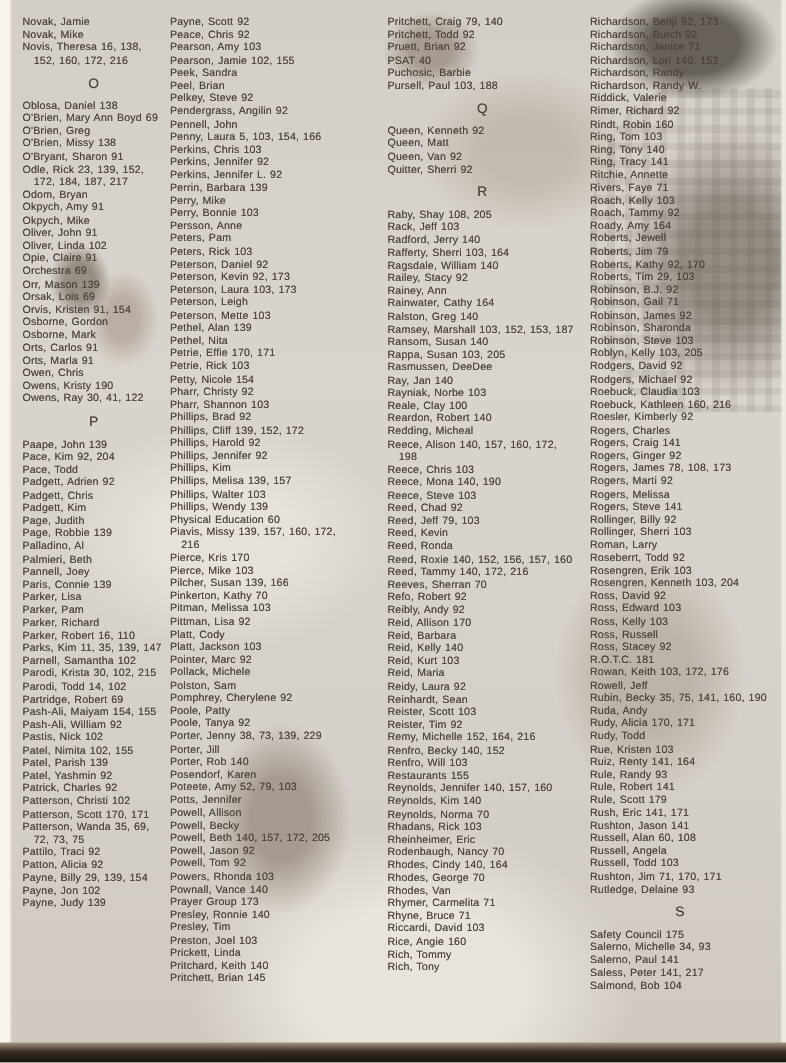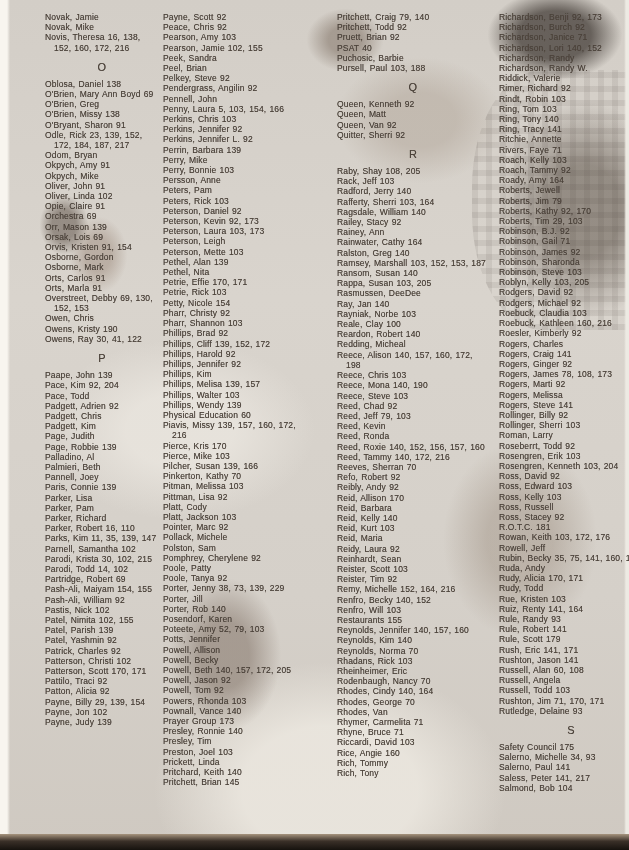--- a/index.html
+++ b/index.html
@@ -35,21 +35,21 @@
     background:linear-gradient(90deg, #f8f5ef 0 70%, rgba(248,245,239,0) 100%);
   }
   .right-edge {
     position:absolute; right:0; top:0; width:5px; height:836px;
     background:linear-gradient(270deg, #edeae3 0 60%, rgba(237,234,227,0) 100%);
   }
   .bottom-strip {
     position:absolute; left:0; bottom:0; width:629px; height:16px;
     background:linear-gradient(180deg, #a6947e 0%, #3a3028 45%, #16120e 100%);
   }
-  .col { position:absolute; top:12px;margin-left:27px; }
+  .col { position:absolute; top:12px; }
   .col-1 { left:18px;  width:114px; }
   .col-2 { left:136px; width:141px; }
   .col-3 { left:310px; width:152px; }
   .col-4 { left:472px; width:144px; }
   .entry {
     font-size:8.5px; line-height:10.2px; color:#4b423a;
     letter-spacing:.15px; word-spacing:.6px;
     padding-left:9px; text-indent:-9px;
     text-shadow:0 0 .5px rgba(75,66,58,.65);
   }
@@ -86,21 +86,20 @@
       <div class="entry">Oliver, Linda 102</div>
       <div class="entry">Opie, Claire 91</div>
       <div class="entry">Orchestra 69</div>
       <div class="entry">Orr, Mason 139</div>
       <div class="entry">Orsak, Lois 69</div>
       <div class="entry">Orvis, Kristen 91, 154</div>
       <div class="entry">Osborne, Gordon</div>
       <div class="entry">Osborne, Mark</div>
       <div class="entry">Orts, Carlos 91</div>
       <div class="entry">Orts, Marla 91</div>
-      <div class="entry">Overstreet, Debby 69, 130, 152, 153</div>
       <div class="entry">Owen, Chris</div>
       <div class="entry">Owens, Kristy 190</div>
       <div class="entry">Owens, Ray 30, 41, 122</div>
       <div class="section-letter">P</div>
       <div class="entry">Paape, John 139</div>
       <div class="entry">Pace, Kim 92, 204</div>
       <div class="entry">Pace, Todd</div>
       <div class="entry">Padgett, Adrien 92</div>
       <div class="entry">Padgett, Chris</div>
       <div class="entry">Padgett, Kim</div>
@@ -121,20 +120,21 @@
       <div class="entry">Partridge, Robert 69</div>
       <div class="entry">Pash-Ali, Maiyam 154, 155</div>
       <div class="entry">Pash-Ali, William 92</div>
       <div class="entry">Pastis, Nick 102</div>
       <div class="entry">Patel, Nimita 102, 155</div>
       <div class="entry">Patel, Parish 139</div>
       <div class="entry">Patel, Yashmin 92</div>
       <div class="entry">Patrick, Charles 92</div>
       <div class="entry">Patterson, Christi 102</div>
       <div class="entry">Patterson, Scott 170, 171</div>
+      <div class="entry">Patterson, Wanda 35, 69, 72, 73, 75</div>
       <div class="entry">Pattilo, Traci 92</div>
       <div class="entry">Patton, Alicia 92</div>
       <div class="entry">Payne, Billy 29, 139, 154</div>
       <div class="entry">Payne, Jon 102</div>
       <div class="entry">Payne, Judy 139</div>
     </div>
   <div class="col col-2">
       <div class="entry">Payne, Scott 92</div>
       <div class="entry">Peace, Chris 92</div>
       <div class="entry">Pearson, Amy 103</div>
@@ -286,21 +286,21 @@
     </div>
   <div class="col col-4">
       <div class="entry">Richardson, Benji 92, 173</div>
       <div class="entry">Richardson, Burch 92</div>
       <div class="entry">Richardson, Janice 71</div>
       <div class="entry">Richardson, Lori 140, 152</div>
       <div class="entry">Richardson, Randy</div>
       <div class="entry">Richardson, Randy W.</div>
       <div class="entry">Riddick, Valerie</div>
       <div class="entry">Rimer, Richard 92</div>
-      <div class="entry">Rindt, Robin 103</div>
+      <div class="entry">Rindt, Robin 160</div>
       <div class="entry">Ring, Tom 103</div>
       <div class="entry">Ring, Tony 140</div>
       <div class="entry">Ring, Tracy 141</div>
       <div class="entry">Ritchie, Annette</div>
       <div class="entry">Rivers, Faye 71</div>
       <div class="entry">Roach, Kelly 103</div>
       <div class="entry">Roach, Tammy 92</div>
       <div class="entry">Roady, Amy 164</div>
       <div class="entry">Roberts, Jewell</div>
       <div class="entry">Roberts, Jim 79</div>

